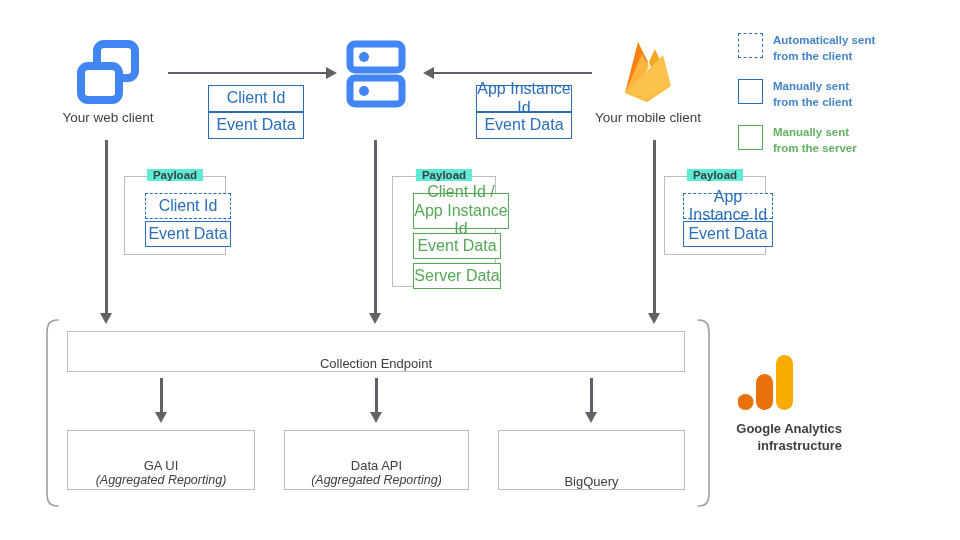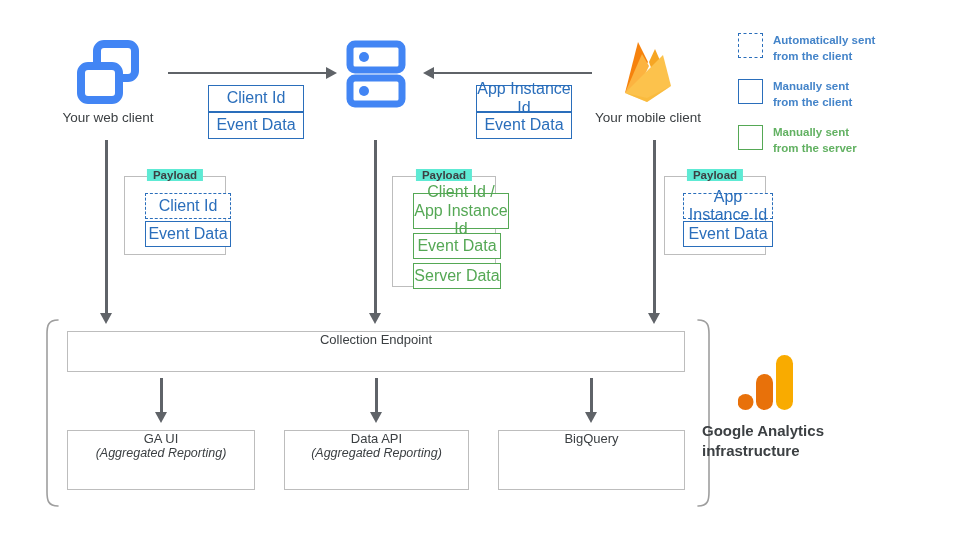--- a/index.html
+++ b/index.html
@@ -97,21 +97,21 @@
   }
 
   
   .plain-box {
     box-sizing: border-box;
     border: 1px solid #bdbdbd;
     background: #ffffff;
     display: flex;
     flex-direction: column;
     align-items: center;
-    justify-content: flex-start;
+    justify-content: flex-end;
     text-align: center;
     color: #3c4043;
   }
   .box-title { font-size: 13px; }
   .box-sub {
     font-size: 12.5px;
     font-style: italic;
     line-height: 1.25;
   }
 
@@ -132,24 +132,24 @@
     font-size: 11.5px;
     font-weight: bold;
     line-height: 1.35;
     white-space: pre-line;
   }
   .legend-text.blue { color: #4484c9; }
   .legend-text.green { color: #62b162; }
 
   
   .ga-label {
-    font-size: 15px;
+    font-size: 13px;
     font-weight: bold;
     color: #3c4043;
-    text-align: left;
+    text-align: right;
     line-height: 1.3;
     white-space: pre-line;
   }
 </style>
 </head>
 <body>
 
 <div id="canvas">
 
   <div class="abs" style="left:72px; top:36px; width:72px; height:72px;">

